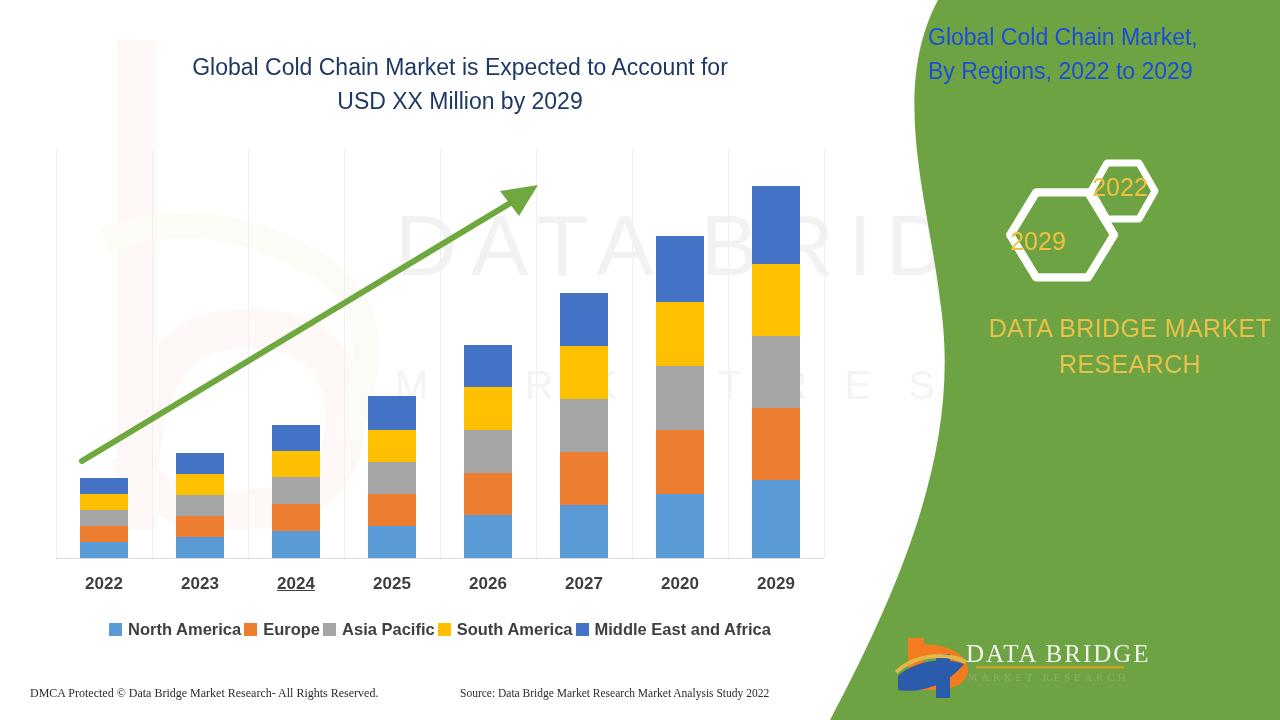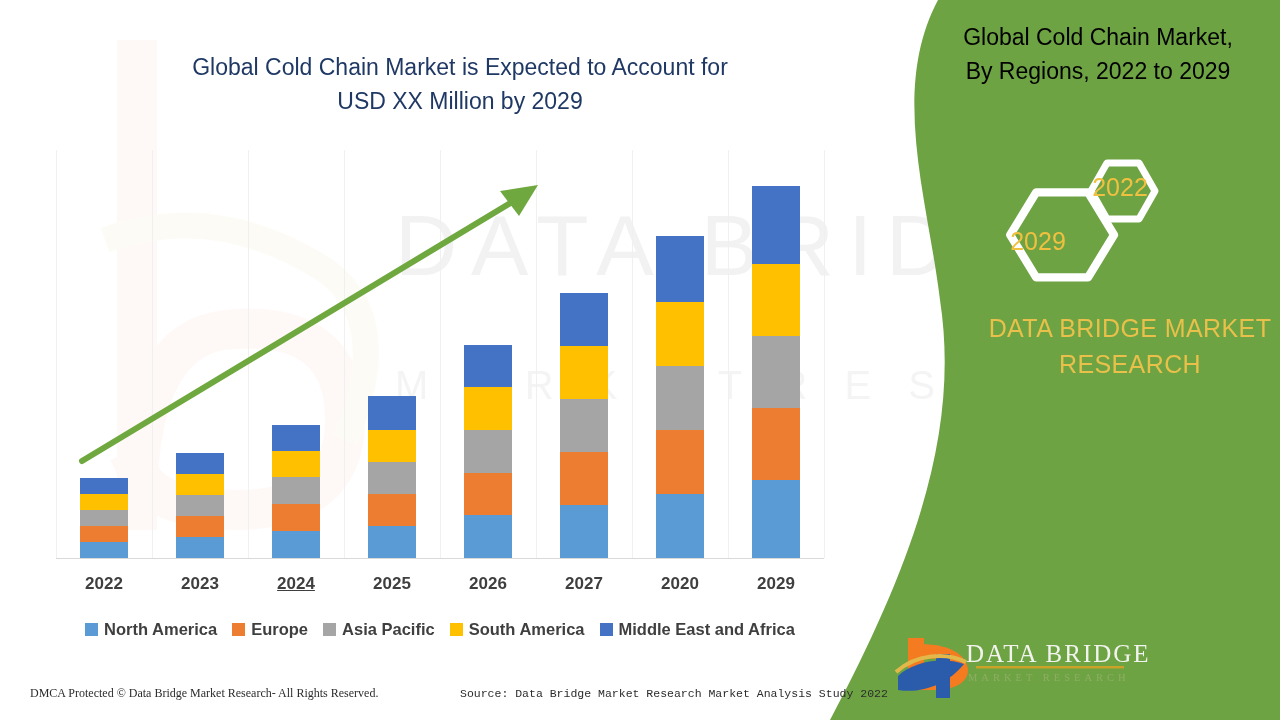--- a/index.html
+++ b/index.html
@@ -19,22 +19,22 @@
     position:absolute;left:395px;top:175px;width:620px;
     font-size:86px;letter-spacing:14px;color:#f2f2f2;font-weight:400;
     line-height:140px;pointer-events:none;white-space:nowrap;
   }
   .wm-dbmr .l2{font-size:40px;letter-spacing:13px;color:#f4f4f4;}
 
   
   .green-panel{position:absolute;right:0;top:0;width:460px;height:720px;pointer-events:none;}
 
   .gp-title{
-    position:absolute;left:928px;top:20px;width:340px;text-align:center;
-    color:#000000;font-size:23px;line-height:34px;font-weight:400;
+    position:absolute;left:928px;top:20px;width:340px;text-align:left;
+    color:#1d4ed8;font-size:23px;line-height:34px;font-weight:400;
   }
   .hexwrap{position:absolute;left:985px;top:145px;width:200px;height:150px;}
   .hex-year{
     position:absolute;color:#f0c040;font-weight:400;text-align:center;
   }
   .hex-2022{left:95px;top:28px;width:80px;font-size:25px;}
   .hex-2029{left:8px;top:82px;width:90px;font-size:25px;}
 
   .gp-brand{
     position:absolute;left:960px;top:310px;width:340px;text-align:center;
@@ -64,34 +64,34 @@
   .seg{position:absolute;left:0;width:48px;}
 
   .xlabel{
     position:absolute;top:574px;width:96px;text-align:center;
     color:#3f3f3f;font-size:17px;font-weight:bold;
   }
 
   
   .legend{
     position:absolute;left:56px;top:616px;width:768px;height:26px;
-    display:flex;align-items:center;justify-content:center;gap:15px;
+    display:flex;align-items:center;justify-content:center;gap:3px;
   }
   .leg-item{display:flex;align-items:center;gap:6px;}
   .leg-swatch{width:13px;height:13px;display:inline-block;}
   .leg-label{color:#3f3f3f;font-size:16.5px;font-weight:bold;white-space:nowrap;}
 
   
   .foot-left{
     position:absolute;left:30px;top:686px;color:#2c2c2c;font-size:12px;
     font-family:"Liberation Serif",serif;
   }
   .foot-right{
     position:absolute;left:460px;top:687px;color:#2c2c2c;font-size:11.5px;
-    font-family:Liberation Mono, monospace;
+    font-family:Liberation Serif, serif;
   }
   .arrow-svg{position:absolute;left:0;top:0;width:860px;height:620px;pointer-events:none;}
 </style>
 </head>
 <body>
 
 <div id="stage">
 
   <svg class="wm-b" viewBox="0 0 330 520">
     <path d="M42 10 L42 470 M42 470 Q42 300 130 290 Q250 278 250 380 Q250 470 140 470 Q60 470 42 430" fill="none" stroke="#fdece6" stroke-width="40" stroke-linecap="square"></path>

